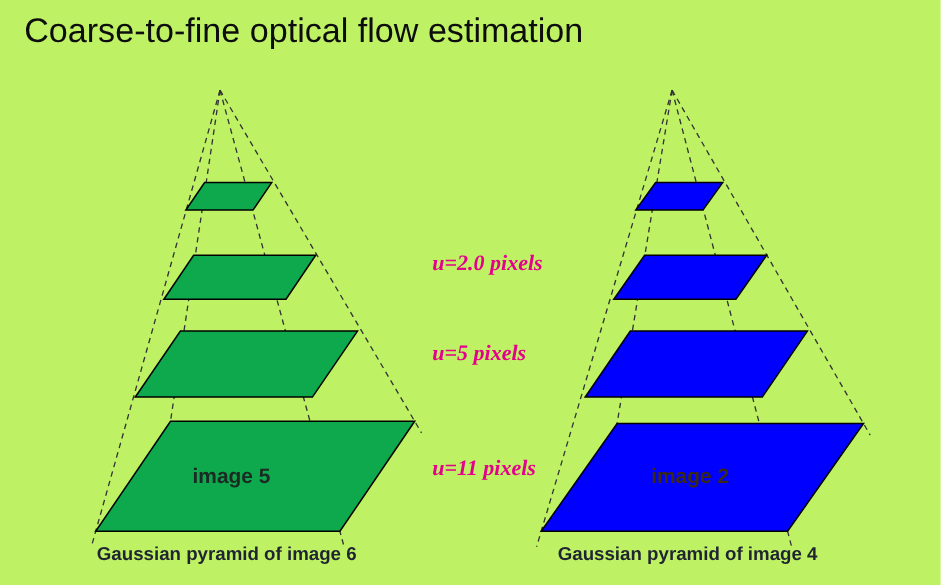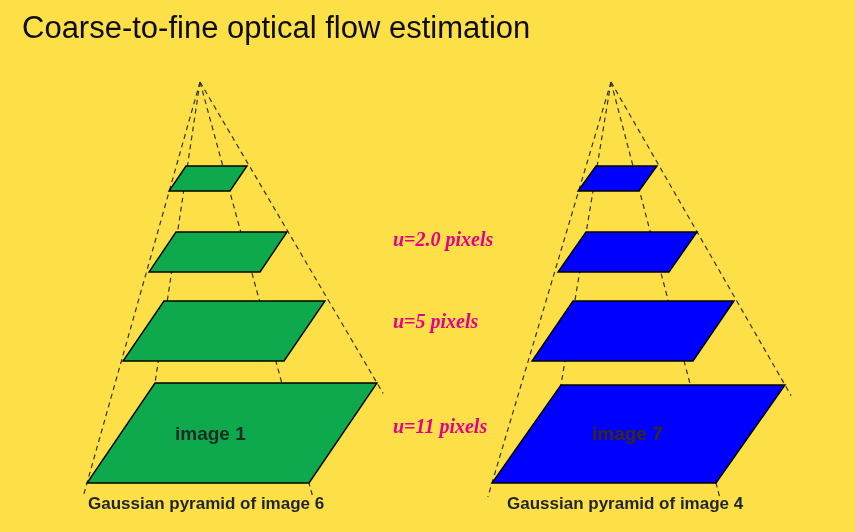--- a/index.html
+++ b/index.html
@@ -13,21 +13,21 @@
     position: relative;
     overflow: hidden;
     font-family: "Liberation Sans", sans-serif;
   }
   #slide {
     position: absolute;
     left: 0;
     top: 0;
     width: 855px;
     height: 532px;
-    background: #fde047;
+    background: #bef264;
   }
   #slide-title {
     position: absolute;
     left: 22px;
     top: 10px;
     font-family: "Liberation Sans", sans-serif;
     font-size: 31px;
     font-weight: 400;
     color: #0d0d0d;
     letter-spacing: 0px;
@@ -92,19 +92,19 @@
         <polygon points="586,232 697,232 669,272 558,272" fill="#0000ff" stroke="#000000" stroke-width="1.4" stroke-linejoin="miter"></polygon>
         <polygon points="573,301 734,301 693,361 532,361" fill="#0000ff" stroke="#000000" stroke-width="1.4" stroke-linejoin="miter"></polygon>
         <polygon points="561,385 785,385 716,483 492,483" fill="#0000ff" stroke="#000000" stroke-width="1.4" stroke-linejoin="miter"></polygon>
       </g>
   </svg>
 
   <div class="flow-label" style="left: 393px; top: 228px;">u=2.0 pixels</div>
   <div class="flow-label" style="left: 393px; top: 310px;">u=5 pixels</div>
   <div class="flow-label" style="left: 393px; top: 415px;">u=11 pixels</div>
 
-  <div class="layer-name" id="image1-layer-name" style="left: 175px; top: 423px;">image 1</div>
-  <div class="layer-name" id="image2-layer-name" style="left: 592px; top: 423px;">image 7</div>
+  <div class="layer-name" id="image1-layer-name" style="left: 175px; top: 423px;">image 5</div>
+  <div class="layer-name" id="image2-layer-name" style="left: 592px; top: 423px;">image 2</div>
 
   <div class="pyramid-caption" style="left: 88px; top: 494px;">Gaussian pyramid of image 6</div>
   <div class="pyramid-caption" style="left: 507px; top: 494px;">Gaussian pyramid of image 4</div>
 
 </div>
 
 </body></html>

